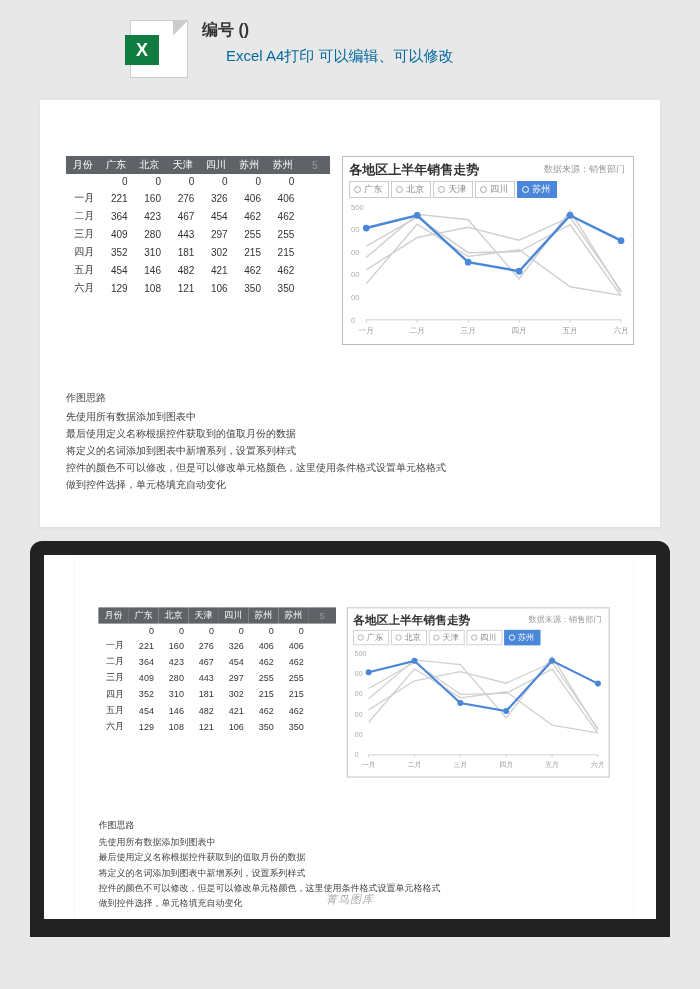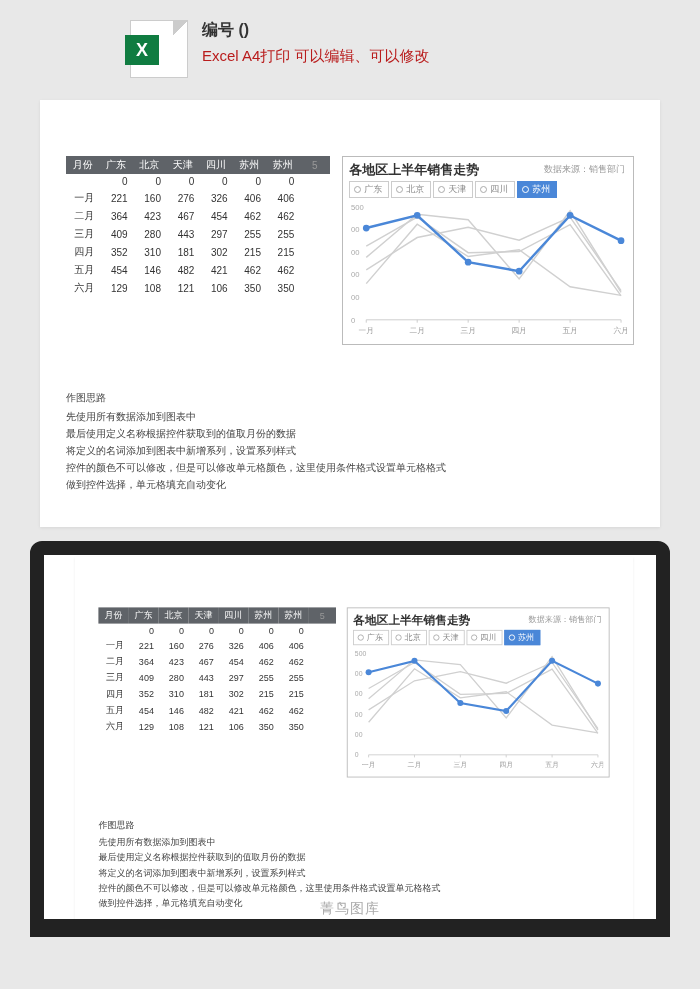--- a/index.html
+++ b/index.html
@@ -34,21 +34,21 @@
   .excel-icon .badge {
     position: absolute; left: -6px; top: 14px;
     width: 34px; height: 30px;
     background: #107c41;
     color: #fff;
     font-size: 18px;
     font-weight: bold;
     display: flex; align-items: center; justify-content: center;
   }
   .header-text h1 { font-size: 16px; font-weight: bold; margin-bottom: 6px; }
-  .header-text .sub { font-size: 15px; color: #b91c1c; }
+  .header-text .sub { font-size: 15px; color: #0369a1; margin-left: 24px; }
 
   .sheet {
     width: 620px;
     margin: 12px auto 0;
     background: #fff;
     padding: 56px 26px 34px;
     position: relative;
     box-shadow: 0 1px 3px rgba(0,0,0,0.08);
   }
   .sheet.small {
@@ -139,26 +139,27 @@
     overflow: hidden;
     height: 396px;
     position: relative;
   }
   .camera {
     position: absolute; top: -9px; left: 50%; transform: translateX(-50%);
     width: 6px; height: 6px; background: #555; border-radius: 50%;
   }
   .laptop-mark {
     position: absolute;
-    bottom: 1px;
+    bottom: 12px;
     left: 50%;
     transform: translateX(-50%);
     color: #aaa;
-    font-size: 14px;
+    font-size: 11px;
     letter-spacing: 1px;
+    font-style: italic;
   }
 </style>
 </head>
 <body>
 
 <div class="header">
   <div class="excel-icon">
     <div class="fold"></div>
     <div class="badge">X</div>
   </div>

